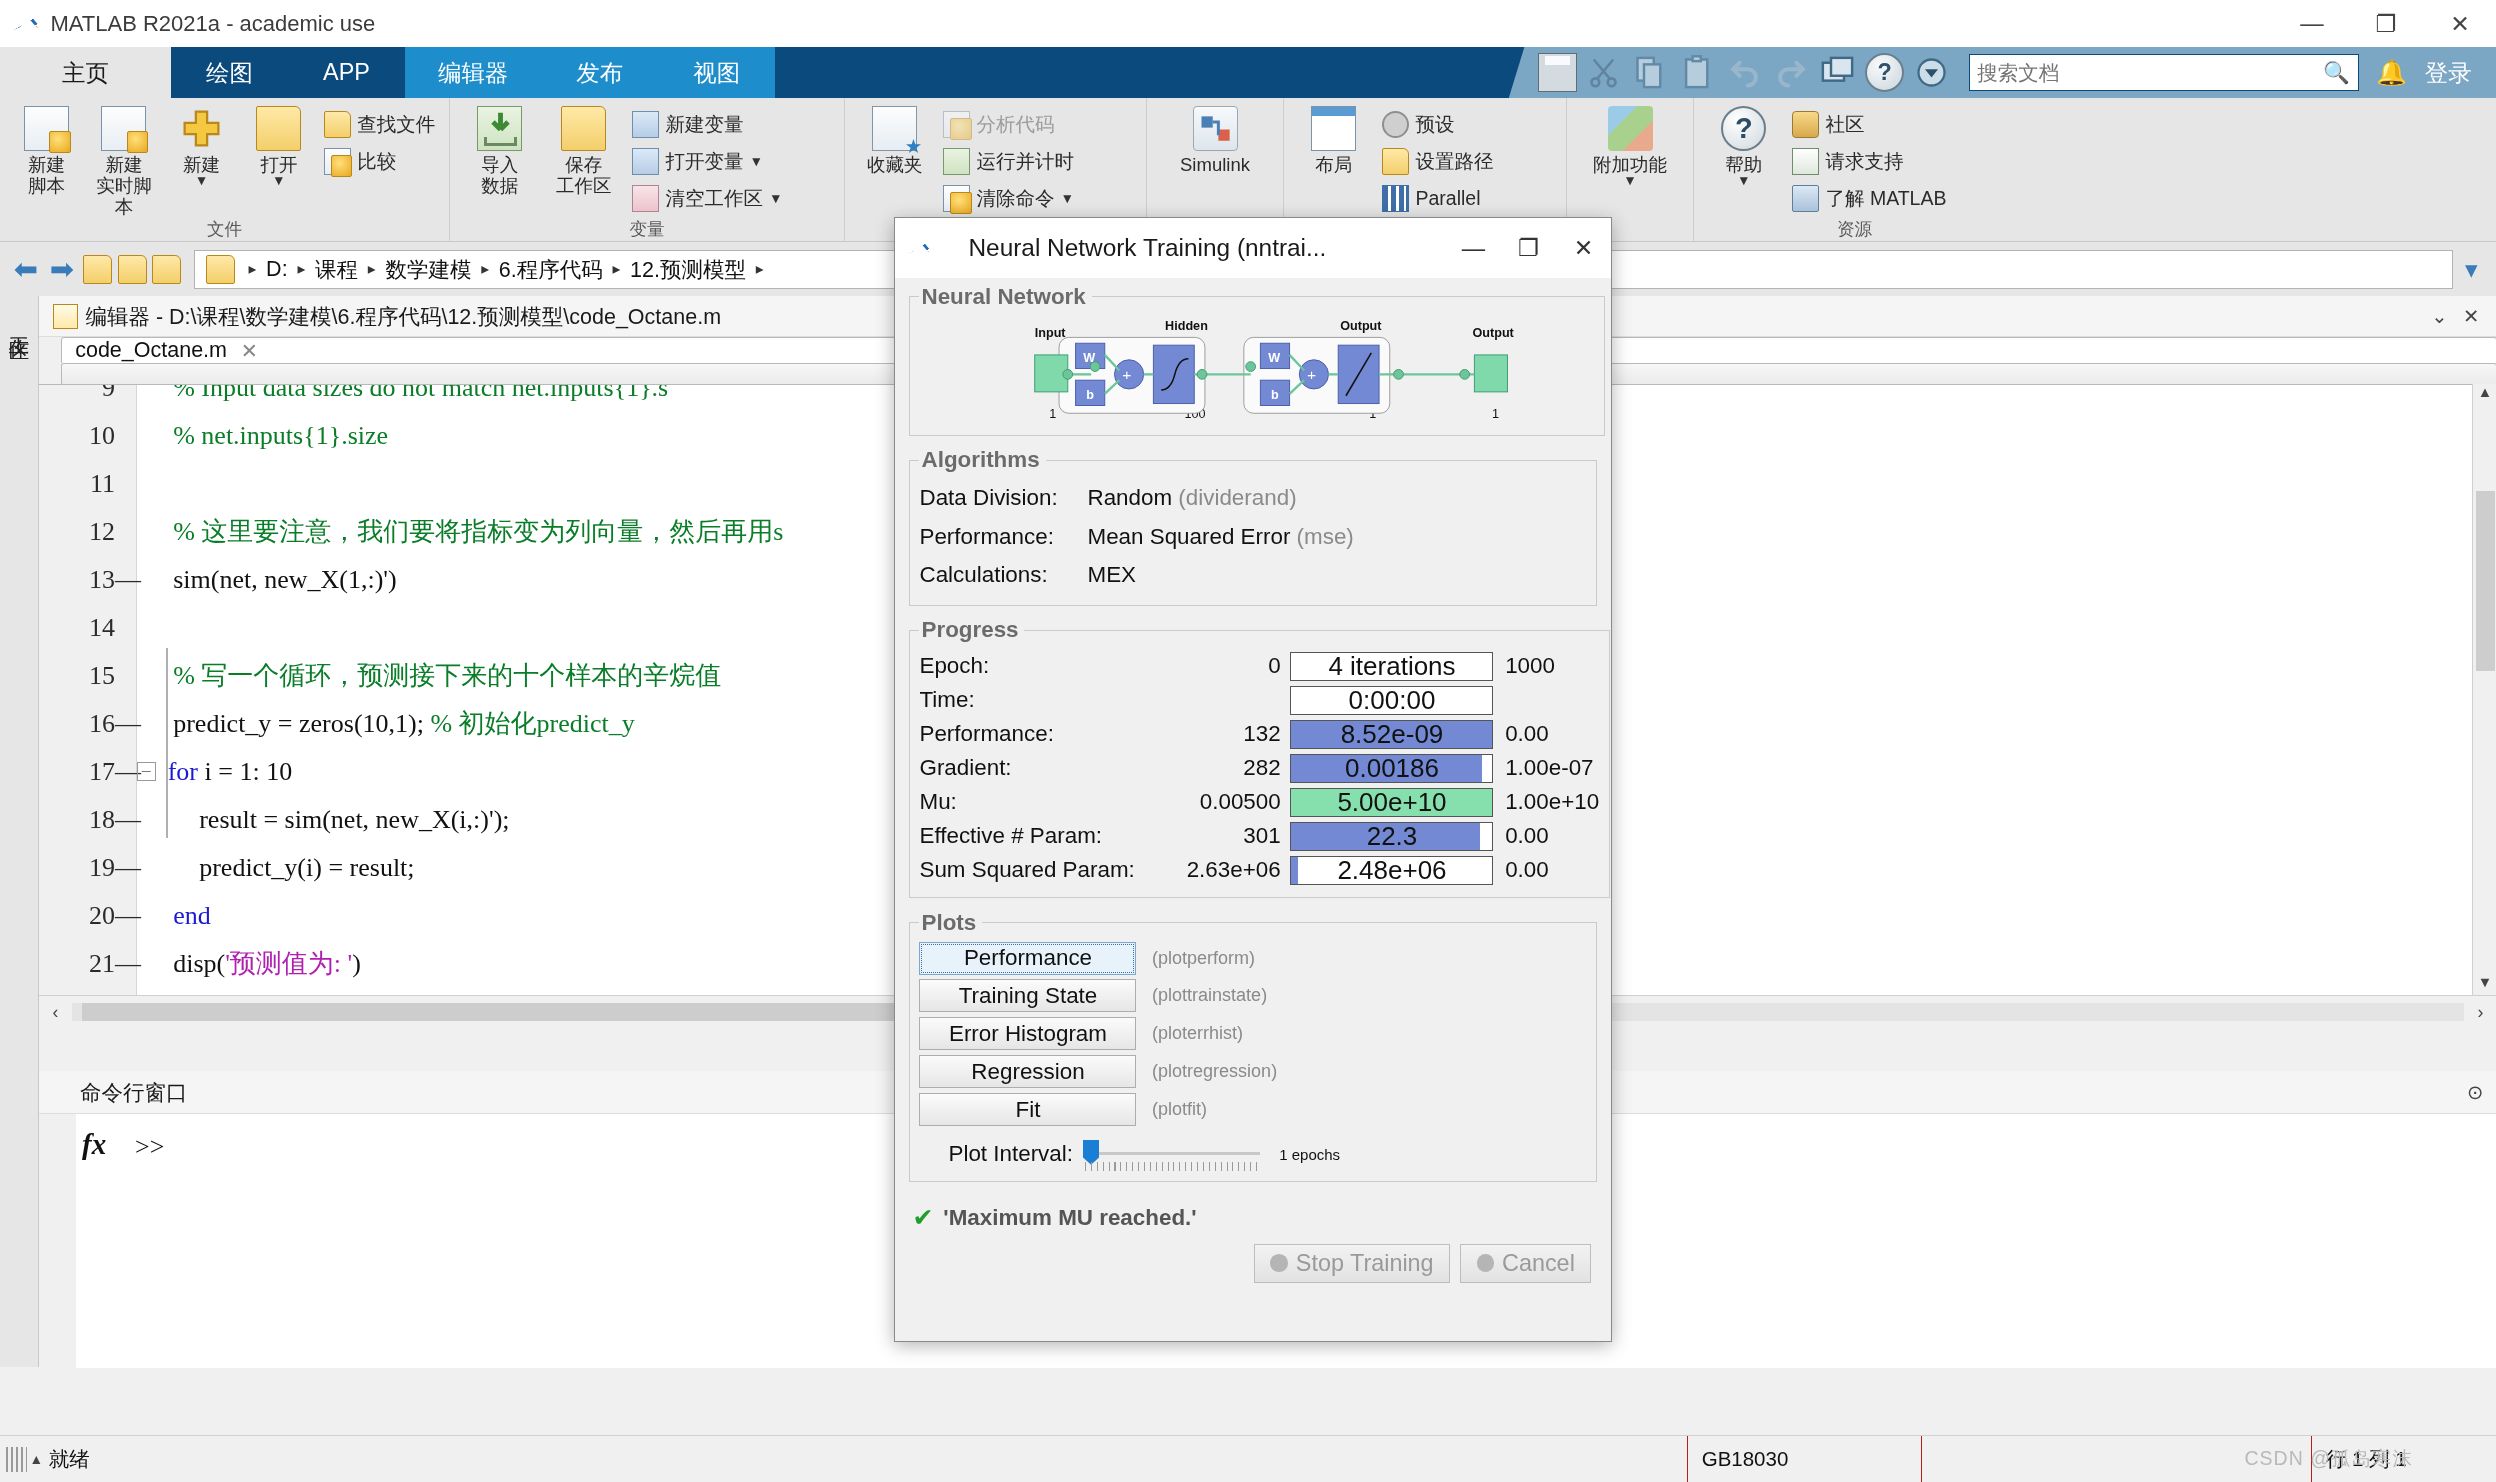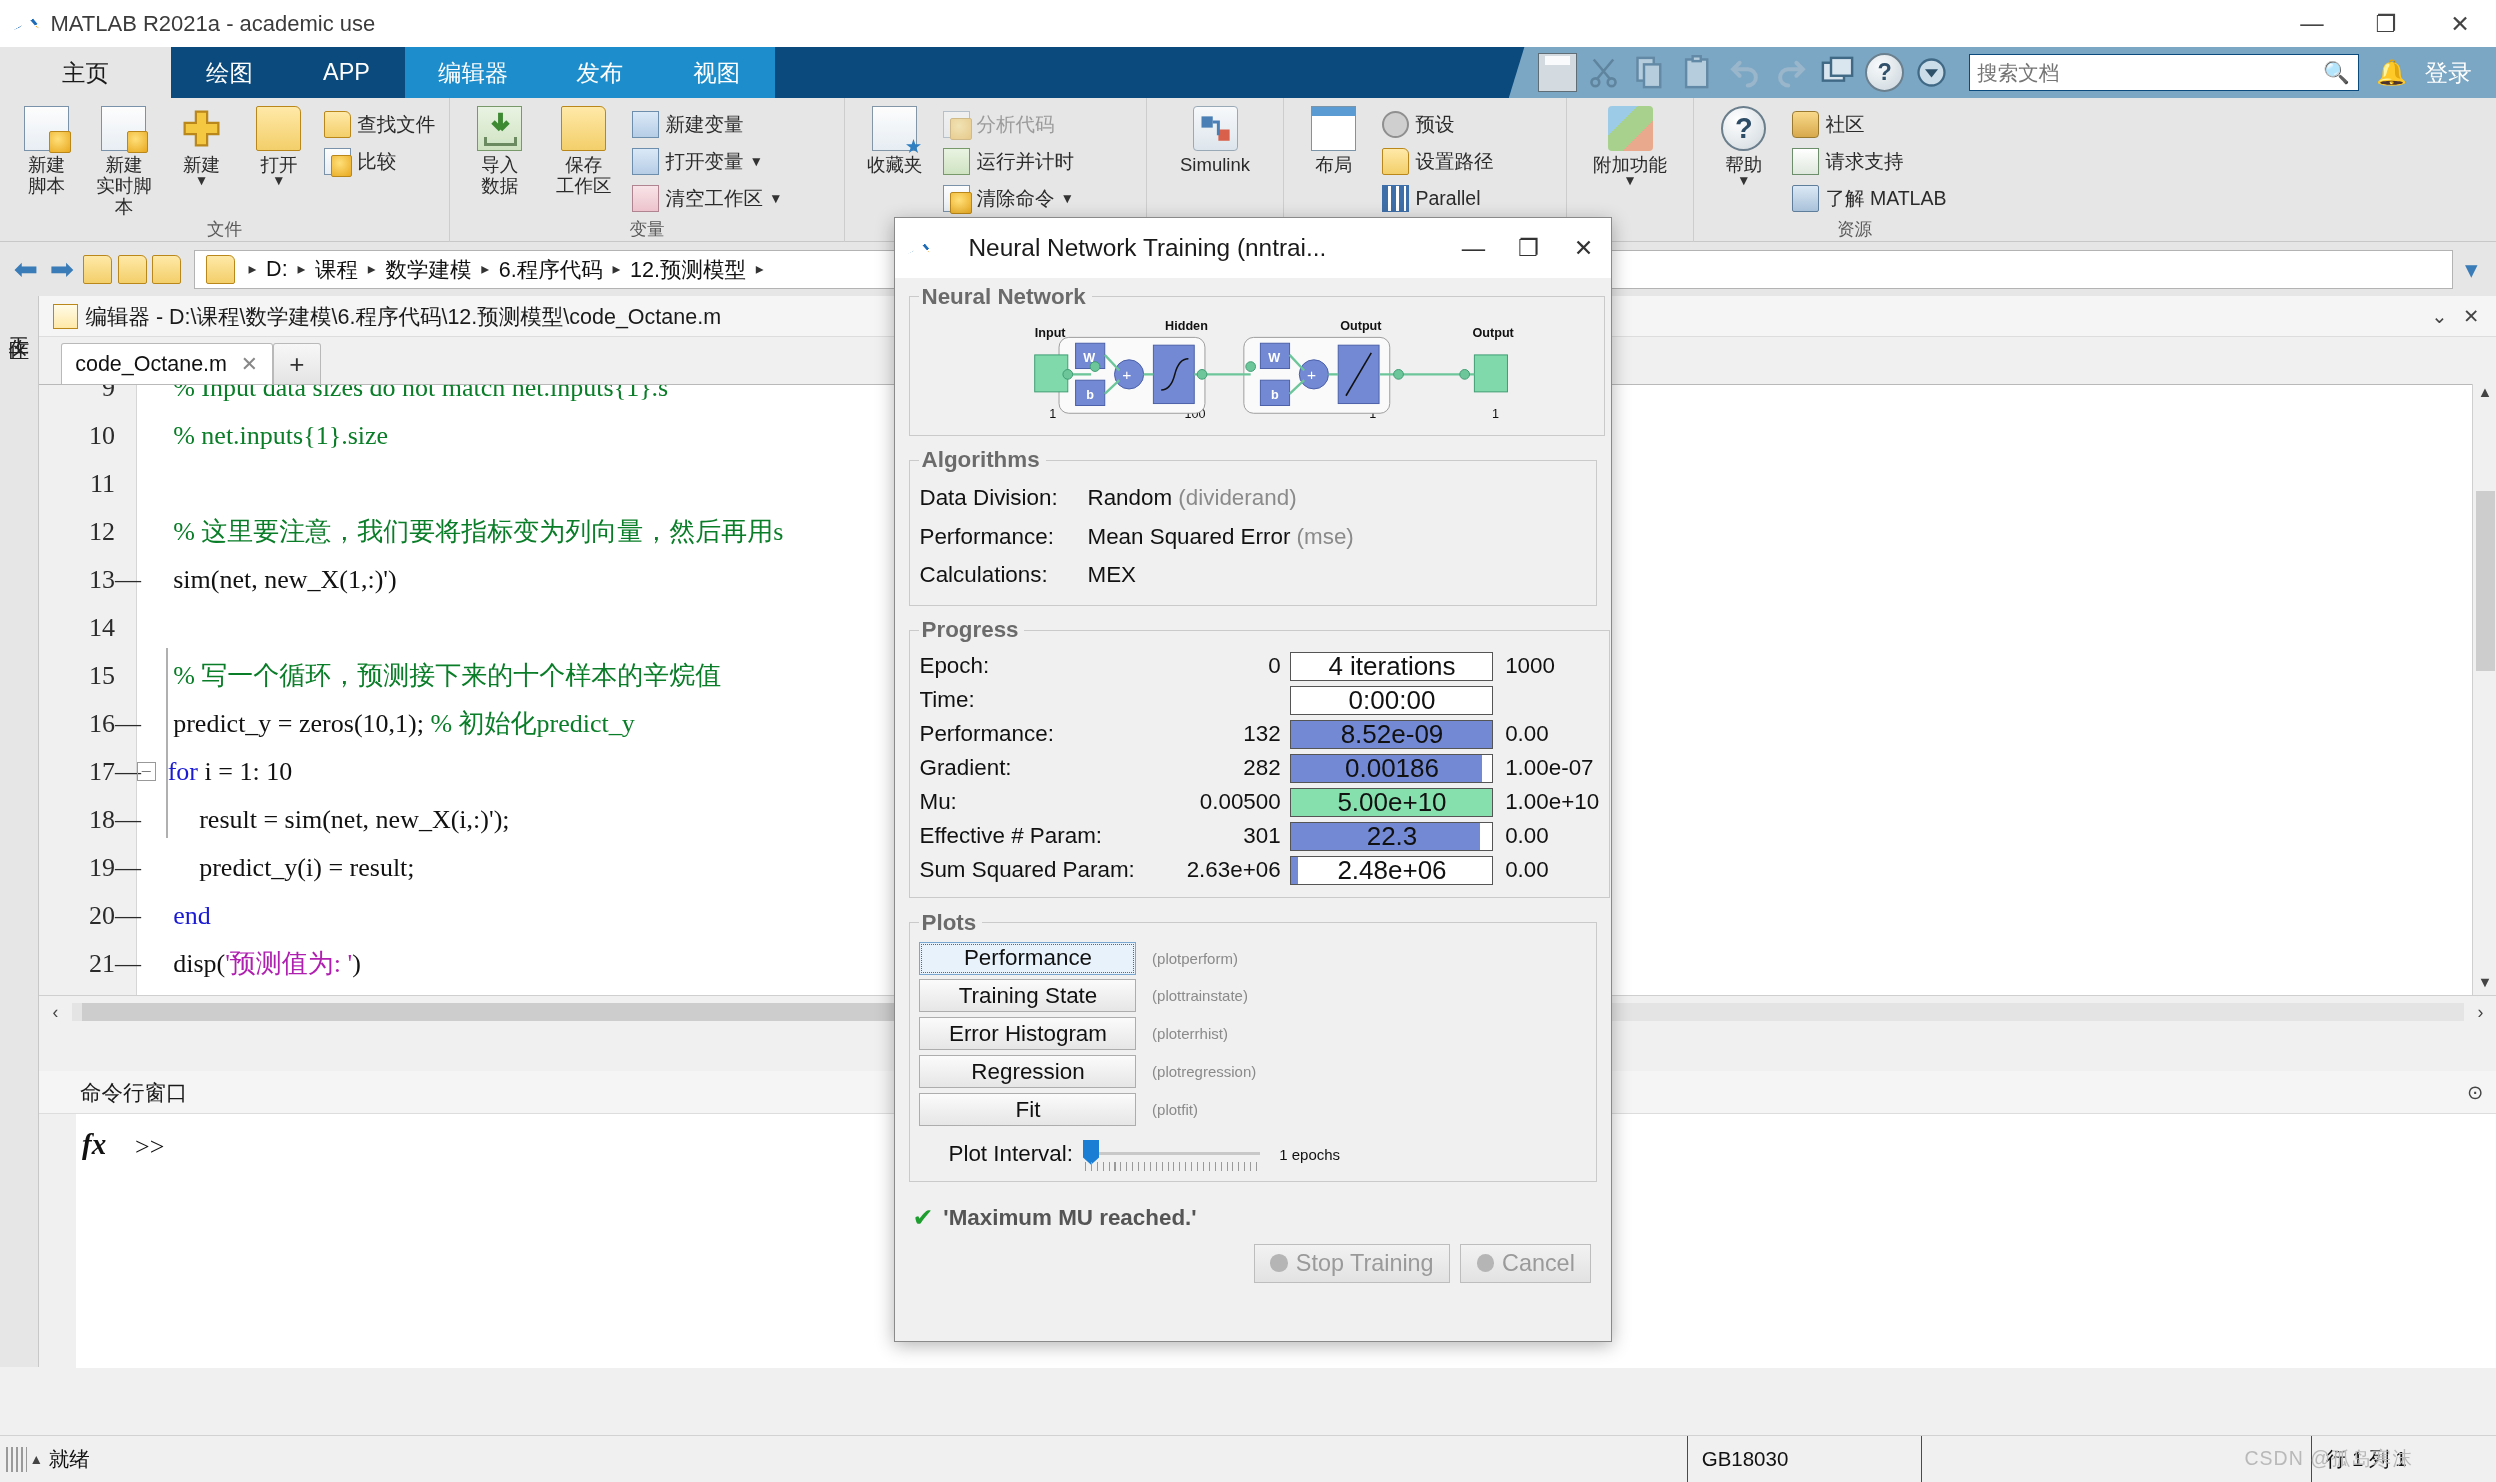--- a/index.html
+++ b/index.html
@@ -123,21 +123,21 @@
   .ed-header {
     height: 41px; background: #f5f5f5; display: flex; align-items: center;
     padding: 0 5.9px; border-bottom: 1px solid #ddd;
   }
   .ed-header .ic { width: 25px; height: 25px; margin: 0 7.8px; position: relative;
     background: linear-gradient(#fffbe8,#ffe9a8); border: 1.5px solid #b9871a; }
   .ed-title { font-size: 21.5px; color: #1a1a1a; }
   .ed-hdr-right { margin-left: auto; display: flex; align-items: center; gap: 15.6px; padding-right: 11.7px; }
   .ed-hdr-right span { font-size: 19.5px; color: #444; }
 
-  .ed-tabs { height: 47px; background: #f0f0f0; display: flex; align-items: flex-end; padding-left: 21.5px; }
+  .ed-tabs { height: 47px; background: #f0f0f0; display: flex; padding-left: 21.5px; flex-direction: column; }
   .ed-tab {
     height: 41px; background: #fff; border: 1px solid #b9b9b9; border-bottom: none;
     display: flex; align-items: center; padding: 0 13.7px; font-size: 21.5px; color: #111;
     border-radius: 2.9px 2.9px 0 0;
   }
   .ed-tab .x { margin-left: 13.7px; color: #888; font-size: 20.5px; }
   .ed-tab.add {
     background: linear-gradient(#f7f7f7,#e4e4e4); color: #333; font-size: 26px;
     padding: 0 15.6px; align-items: center; justify-content: center;
   }
@@ -241,21 +241,21 @@
   .pr-right { padding-left: 11.7px; }
 
   .plot-row { display: flex; align-items: center; margin-bottom: 4.9px; }
   .plot-btn {
     width: 217px; height: 33px; border: 1px solid #adadad;
     background: linear-gradient(#fbfbfb,#e6e6e6);
     display: flex; align-items: center; justify-content: center;
     font-size: 22.4px; color: #111;
   }
   .plot-btn.focus { background: #e8f2fb; border: 1px solid #7aa7d0; outline: 1.5px dotted #3a6ea5; outline-offset: -3.9px; }
-  .plot-fn { margin-left: 15.6px; font-size: 15px; color: #8a8a8a; }
+  .plot-fn { margin-left: 15.6px; font-size: 18px; color: #8a8a8a; }
 
   .interval-row { display: flex; align-items: center; margin-top: 11.7px; padding-left: 29px; }
   .iv-label { font-size: 22.4px; color: #111; margin-right: 9.8px; }
   .iv-slider { position: relative; width: 177px; height: 33px; }
   .iv-track { position: absolute; left: 7.8px; right: 0; top: 14.6px; height: 2.9px; background: #c8c8c8; }
   .iv-thumb { position: absolute; left: 0; top: 2px; width: 16.6px; height: 25px; background: #1a7fd4;
               clip-path: polygon(0 0, 100% 0, 100% 70%, 50% 100%, 0 70%); }
   .iv-ticks { position: absolute; left: 2px; right: 0; bottom: 0; height: 8.8px;
               background: repeating-linear-gradient(90deg,#9a9a9a 0 1px, transparent 1px 5.9px); }
   .iv-epochs { font-size: 15px; color: #111; margin-left: 19.5px; }

